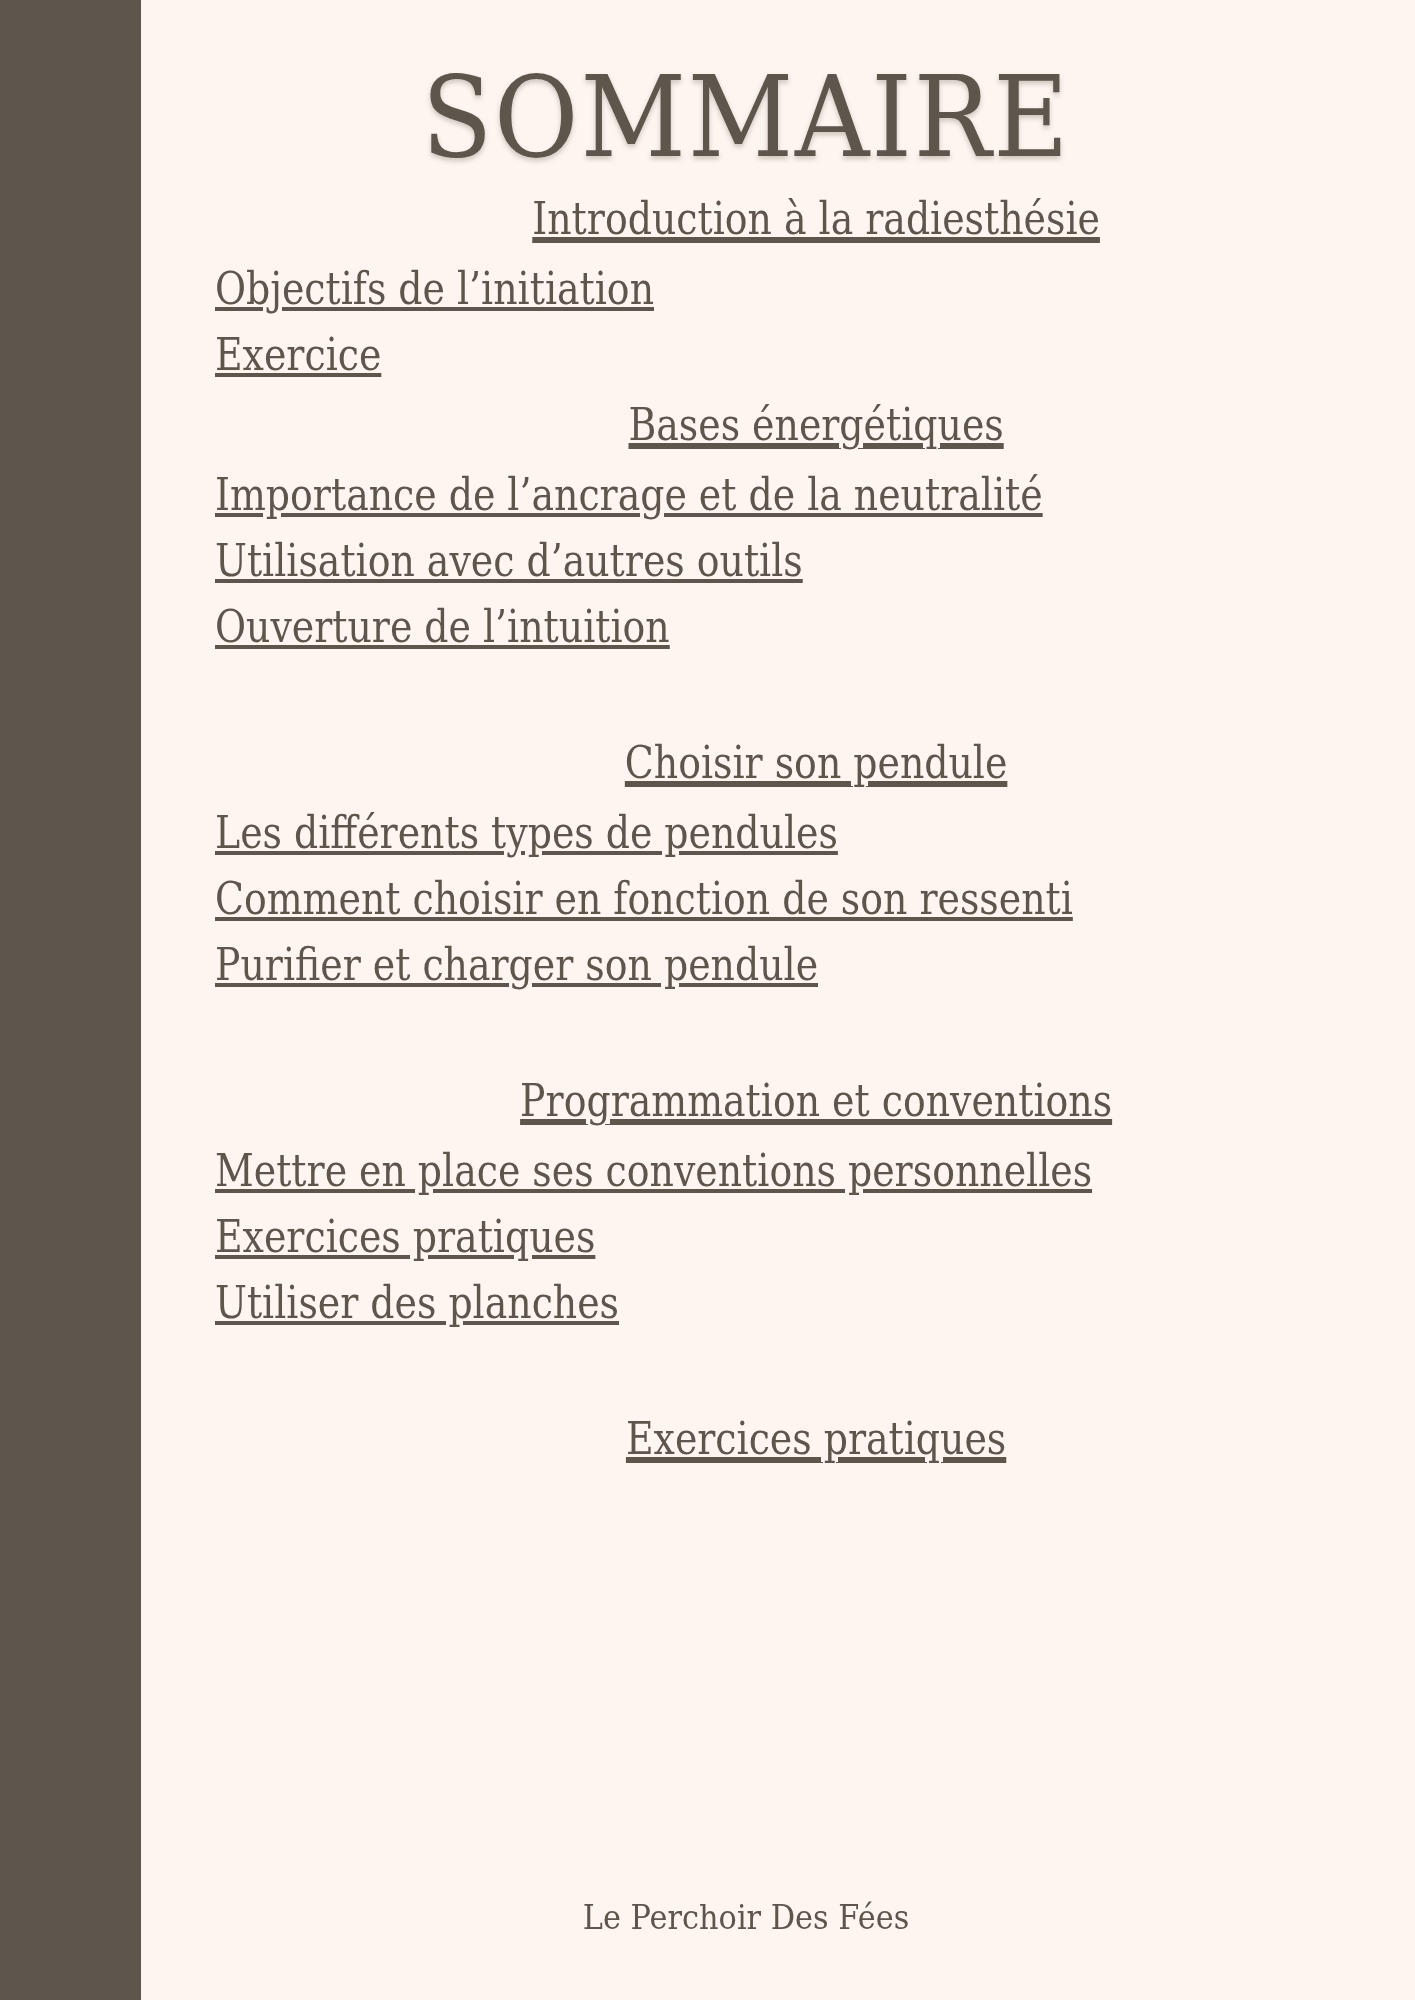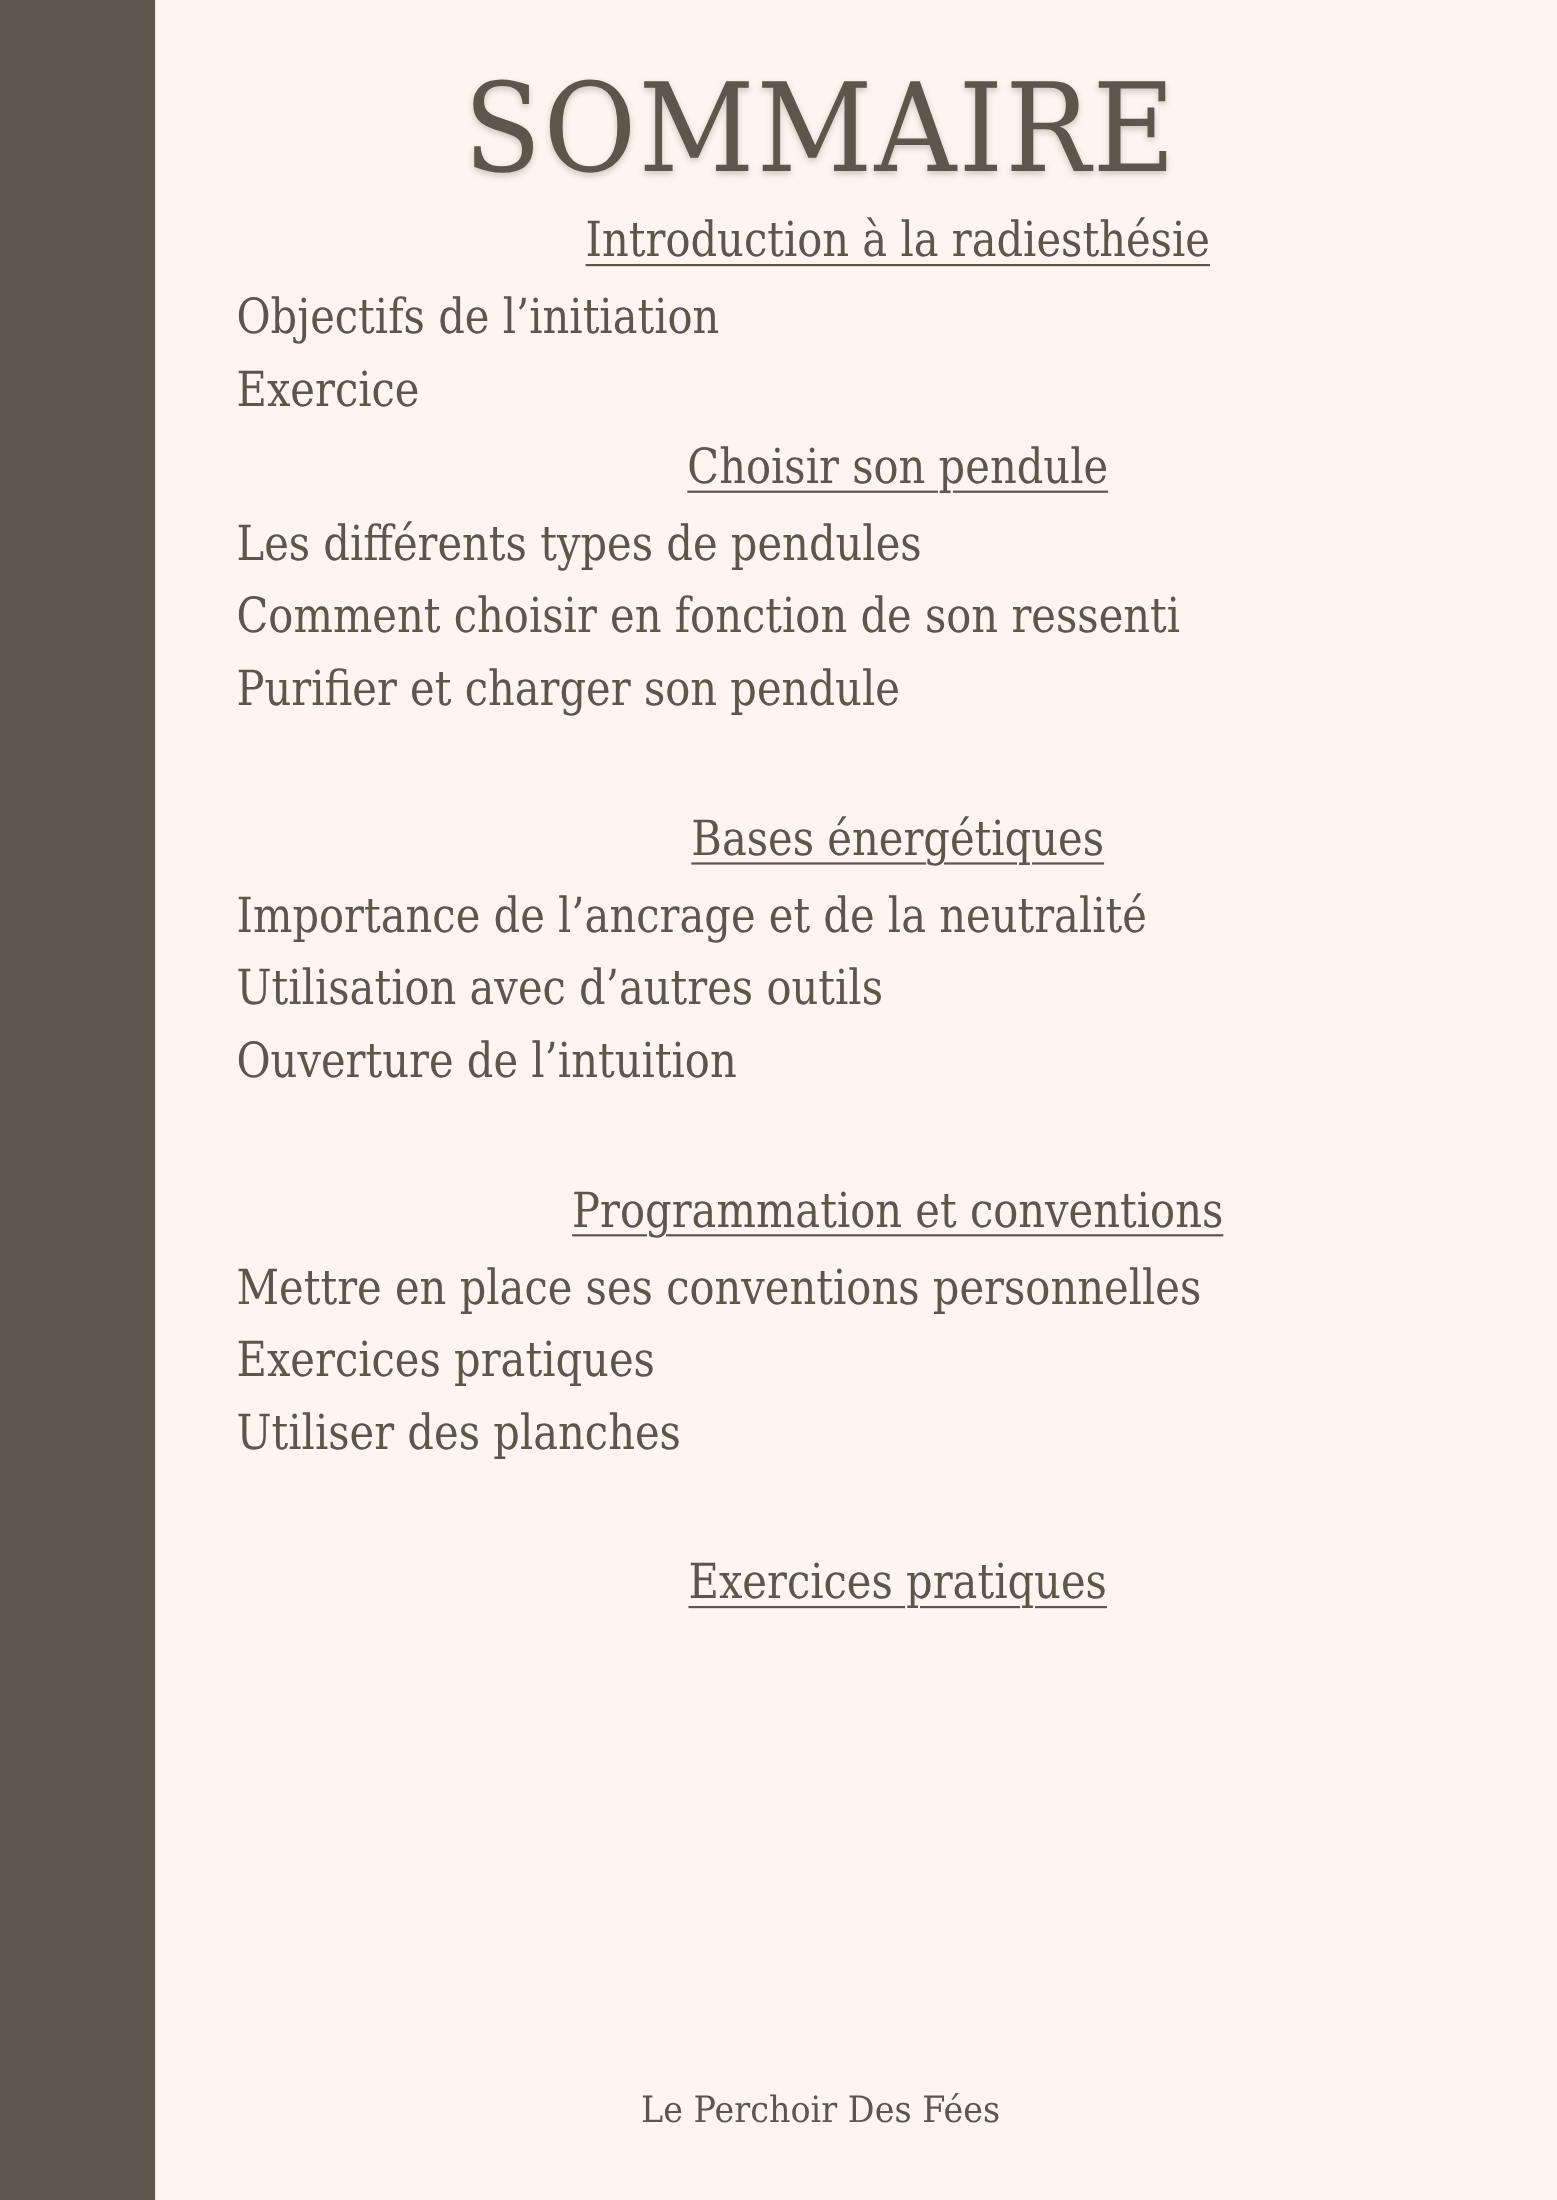--- a/index.html
+++ b/index.html
@@ -44,20 +44,21 @@
       text-shadow: 0 3px 6px rgba(60, 50, 40, 0.25);
       margin: 0;
       transform: scaleX(0.92);
       transform-origin: center;
     }
     .toc {
       position: absolute;
       left: 70px;
       top: 186px;
       width: 1150px;
+      text-decoration: underline;
     }
     .section-heading {
       display: block;
       text-align: center;
       font-size: 44px;
       line-height: 66px;
       height: 66px;
       text-decoration: underline;
       text-decoration-thickness: 2px;
       text-underline-offset: 7px;
@@ -112,35 +113,35 @@
 
     <section>
       <h2 class="section-heading">Introduction à la radiesthésie</h2>
       <ul class="section-items">
         <li class="section-item">Objectifs de l’initiation</li>
         <li class="section-item">Exercice</li>
       </ul>
     </section>
 
     <section>
+      <h2 class="section-heading">Bases énergétiques</h2>
+      <ul class="section-items">
+        <li class="section-item">Importance de l’ancrage et de la neutralité</li>
+        <li class="section-item">Utilisation avec d’autres outils</li>
+        <li class="section-item">Ouverture de l’intuition</li>
+      </ul>
+      <div class="section-gap"></div>
+    </section>
+
+    <section>
       <h2 class="section-heading">Choisir son pendule</h2>
       <ul class="section-items">
         <li class="section-item">Les différents types de pendules</li>
         <li class="section-item">Comment choisir en fonction de son ressenti</li>
         <li class="section-item">Purifier et charger son pendule</li>
-      </ul>
-      <div class="section-gap"></div>
-    </section>
-
-    <section>
-      <h2 class="section-heading">Bases énergétiques</h2>
-      <ul class="section-items">
-        <li class="section-item">Importance de l’ancrage et de la neutralité</li>
-        <li class="section-item">Utilisation avec d’autres outils</li>
-        <li class="section-item">Ouverture de l’intuition</li>
       </ul>
       <div class="section-gap"></div>
     </section>
 
     <section>
       <h2 class="section-heading">Programmation et conventions</h2>
       <ul class="section-items">
         <li class="section-item">Mettre en place ses conventions personnelles</li>
         <li class="section-item">Exercices pratiques</li>
         <li class="section-item">Utiliser des planches</li>

